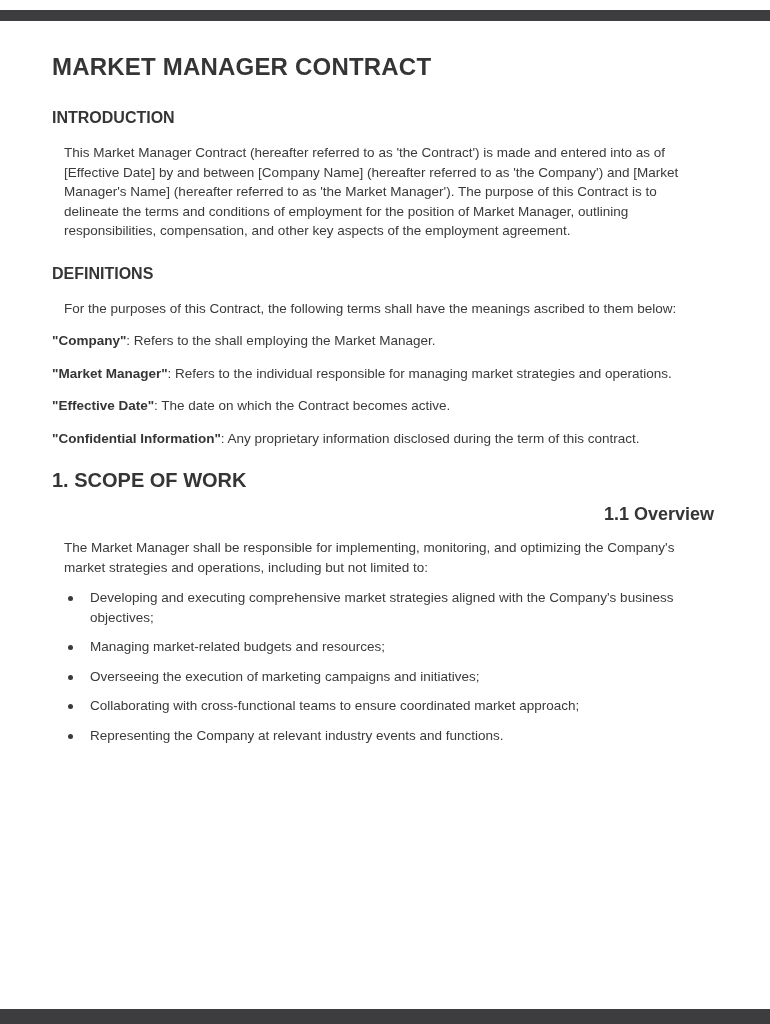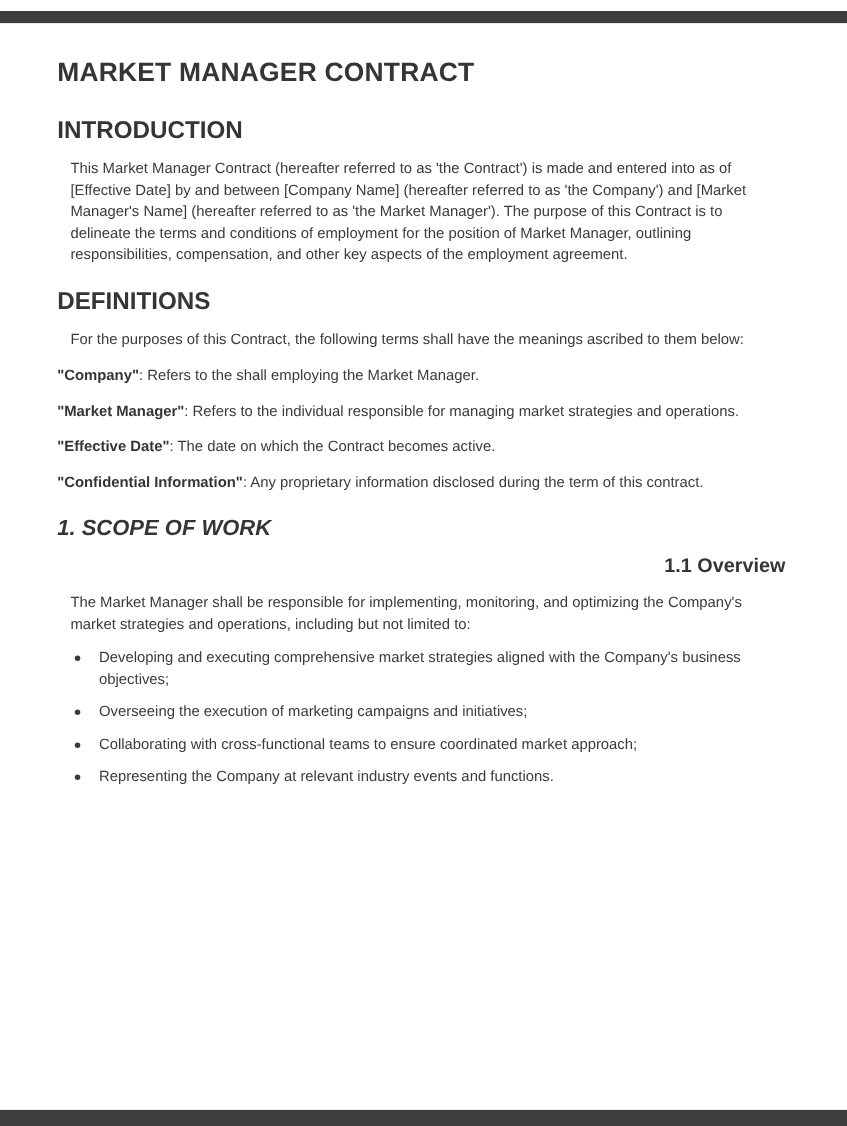--- a/index.html
+++ b/index.html
@@ -29,32 +29,31 @@
     padding: 55px 56px 0 52px;
   }
   .doc-title {
     font-size: 24px;
     line-height: 24px;
     font-weight: bold;
     color: #353535;
     letter-spacing: 0.2px;
   }
   h2.sect {
-    font-size: 22px;
+    font-size: 16px;
     line-height: 18px;
     font-weight: bold;
     color: #353535;
     margin-top: 30px;
   }
   h2.sect.defs { margin-top: 24px; }
   h2.sect.num {
     font-size: 20px;
     line-height: 20px;
     margin-top: 22px;
-    font-style: italic;
   }
   h3.sub {
     font-size: 18px;
     line-height: 16px;
     font-weight: bold;
     color: #353535;
     margin-top: 16px;
     text-align: right;
   }
   p.body {
@@ -111,20 +110,21 @@
   <p class="def"><strong>"Market Manager"</strong><span>: Refers to the individual responsible for managing market strategies and operations.</span></p>
   <p class="def"><strong>"Effective Date"</strong><span>: The date on which the Contract becomes active.</span></p>
   <p class="def"><strong>"Confidential Information"</strong><span>: Any proprietary information disclosed during the term of this contract.</span></p>
 
   <h2 class="sect num">1. SCOPE OF WORK</h2>
   <h3 class="sub">1.1 Overview</h3>
   <p class="body">The Market Manager shall be responsible for implementing, monitoring, and optimizing the Company's market strategies and operations, including but not limited to:</p>
 
   <ul class="bullets">
     <li>Developing and executing comprehensive market strategies aligned with the Company's business objectives;</li>
+    <li>Managing market-related budgets and resources;</li>
     <li>Overseeing the execution of marketing campaigns and initiatives;</li>
     <li>Collaborating with cross-functional teams to ensure coordinated market approach;</li>
     <li>Representing the Company at relevant industry events and functions.</li>
   </ul>
 
 </div>
 
 <div class="viewer-edge top"></div>
 <div class="viewer-edge bottom"></div>
 

